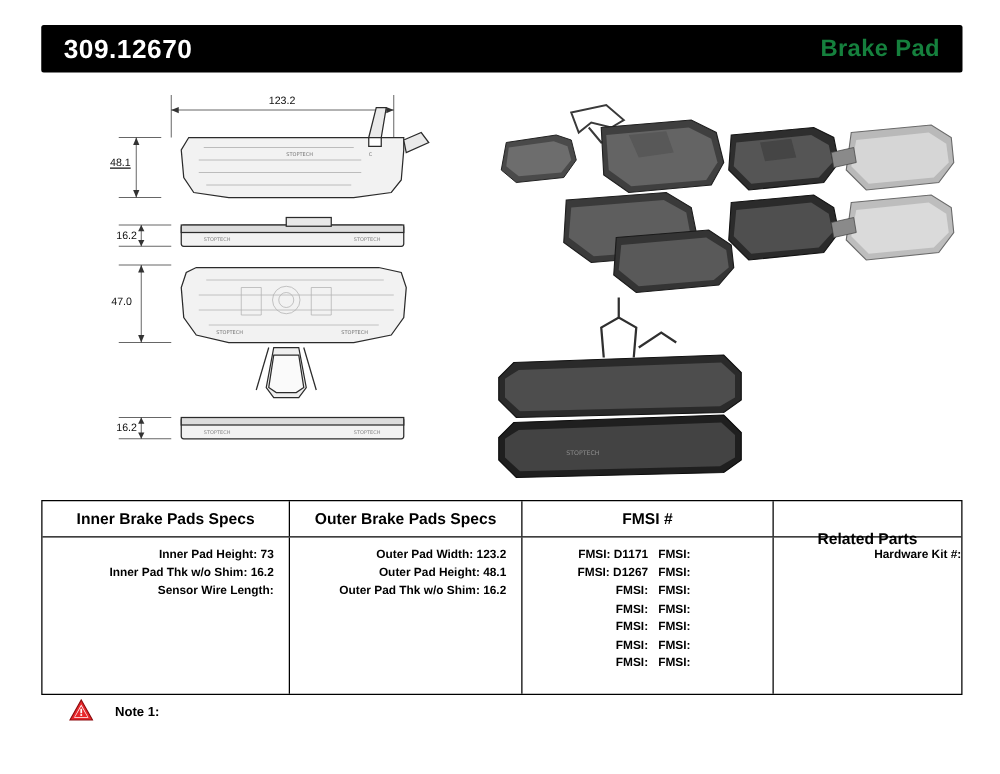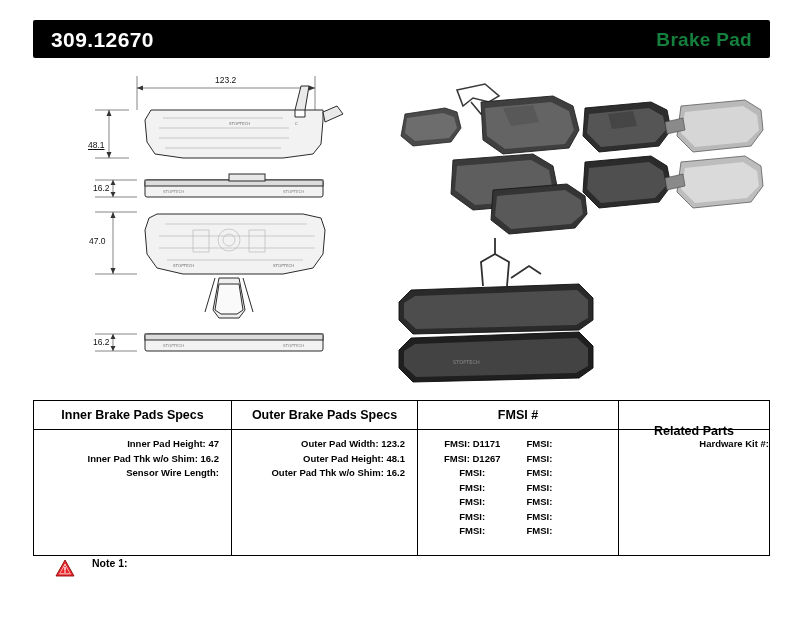--- a/index.html
+++ b/index.html
@@ -119,21 +119,21 @@
     white-space: nowrap;
   }
   .fmsi-row {
     display: flex;
     line-height: 14.5px;
   }
   .fmsi-left {
     width: 101px;
     font-size: 9.5px;
     font-weight: bold;
-    text-align: center;
+    text-align: right;
     padding-left: 8px;
     box-sizing: border-box;
     white-space: nowrap;
   }
   .fmsi-right {
     width: 100px;
     font-size: 9.5px;
     font-weight: bold;
     text-align: left;
     padding-left: 8px;
@@ -151,21 +151,21 @@
 
   
   .notes {
     position: absolute;
     left: 55px;
     top: 557px;
     width: 300px;
   }
   .note-row {
     display: flex;
-    align-items: flex-start;
+    align-items: flex-end;
     height: 19px;
   }
   .note-label {
     font-size: 10.5px;
     font-weight: bold;
     margin-left: 37px;
   }
   .warn-icon {
     position: absolute;
     left: 0px;
@@ -351,37 +351,37 @@
 
         <path d="M378,276 L546,270 L560,284 L560,306 L546,316 L380,320 L366,306 L366,288 Z" fill="#1f1f1f" stroke="#0b0b0b" stroke-width="0.9"></path>
         <path d="M382,282 L544,276 L555,286 L555,304 L543,311 L383,315 L371,304 L371,289 Z" fill="#434343"></path>
         <g fill="#8d8d8d" font-family="DejaVu Sans" font-size="5">
           <text x="420" y="302">STOPTECH</text>
         </g>
       </g>
     </svg>
 
     <div class="dim-label" style="left:182px; top:13px;">123.2</div>
-    <div class="dim-label" style="left:55px; top:78px;text-decoration:underline;">48.1</div>
+    <div class="dim-label" style="left:55px; top:63px;text-decoration:underline;">48.1</div>
     <div class="dim-label" style="left:60px; top:121px;">16.2</div>
     <div class="dim-label" style="left:56px; top:174px;">47.0</div>
     <div class="dim-label" style="left:60px; top:275px;">16.2</div>
   </div>
 
   <div class="spec-table">
     <div class="thead">
       <div class="col1">Inner Brake Pads Specs</div>
       <div class="col2">Outer Brake Pads Specs</div>
       <div class="col3">FMSI #</div>
       <div class="col4">Related Parts</div>
     </div>
     <div class="tbody">
 
       <div class="cell-inner">
-        <div class="spec-line">Inner Pad Height: 47</div>
+        <div class="spec-line">Inner Pad Height: 73</div>
         <div class="spec-line">Inner Pad Thk w/o Shim: 16.2</div>
         <div class="spec-line">Sensor Wire Length:</div>
       </div>
 
       <div class="cell-outer">
         <div class="spec-line">Outer Pad Width: 123.2</div>
         <div class="spec-line">Outer Pad Height: 48.1</div>
         <div class="spec-line">Outer Pad Thk w/o Shim: 16.2</div>
       </div>
 

